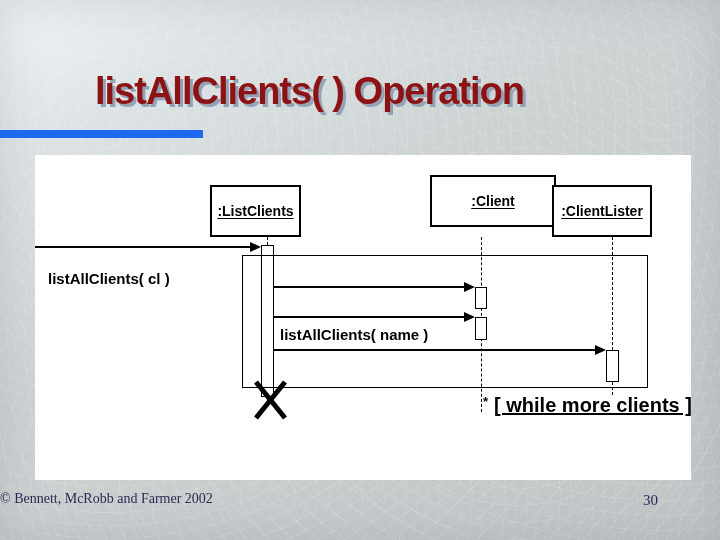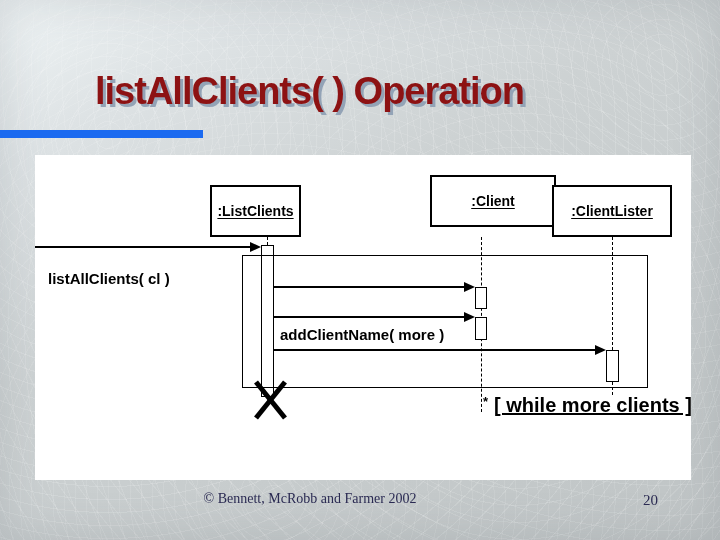--- a/index.html
+++ b/index.html
@@ -41,21 +41,21 @@
     position:absolute;height:52px;
     border:2px solid #000;background:#fff;box-sizing:border-box;
     display:flex;align-items:center;justify-content:center;
   }
   .obj-label{
     font-size:14px;font-weight:700;color:#000;
     text-decoration:underline;text-underline-offset:2px;
   }
   .box-listclients{left:175px;top:30px;width:91px;}
   .box-client{left:395px;top:20px;width:126px;}
-  .box-clientlister{left:517px;top:30px;width:120px;}
+  .box-clientlister{left:517px;top:30px;width:100px;}
 
   
   .lifeline{position:absolute;width:0;border-left:1px dashed #000;}
   .ll-listclients{left:232px;top:82px;height:8px;}
   .ll-client{left:446px;top:82px;height:175px;}
   .ll-clientlister{left:577px;top:82px;height:158px;}
 
   
   .activation{position:absolute;background:#fff;border:1px solid #000;box-sizing:border-box;}
   .act-listclients{left:226px;top:90px;width:13px;height:152px;}
@@ -103,21 +103,21 @@
     position:absolute;left:448px;top:240px;
     display:flex;align-items:flex-start;gap:6px;
     color:#000;white-space:nowrap;
   }
   .iter-star{font-size:13px;font-weight:700;line-height:14px;}
   .iter-cond{font-size:20px;font-weight:700;line-height:20px;text-decoration:underline;}
 
   
   .footer-credit{
     position:absolute;left:0;top:491px;width:620px;
-    text-align:center;
+    text-align:left;
     font-family:"Liberation Serif",serif;
     font-size:14px;color:#2a2a52;
   }
   .page-number{
     position:absolute;left:643px;top:492px;
     font-family:"Liberation Serif",serif;
     font-size:15px;color:#2a2a52;
   }
 </style>
 </head>
@@ -154,32 +154,32 @@
     <div class="msg-label lbl-incoming">listAllClients( cl )</div>
     <div class="msg-line line-incoming"></div>
     <div class="arrowhead ah-incoming"></div>
 
     <div class="msg-line line-m1"></div>
     <div class="arrowhead ah-m1"></div>
 
     <div class="msg-line line-m2"></div>
     <div class="arrowhead ah-m2"></div>
 
-    <div class="msg-label lbl-m3">addClientName( more )</div>
+    <div class="msg-label lbl-m3">listAllClients( name )</div>
     <div class="msg-line line-m3"></div>
     <div class="arrowhead ah-m3"></div>
 
     <svg class="destroy" width="46" height="46">
       <line x1="9" y1="5" x2="38" y2="41" stroke="#000" stroke-width="5"></line>
       <line x1="38" y1="5" x2="9" y2="41" stroke="#000" stroke-width="5"></line>
     </svg>
 
     <div class="iter-note">
       <span class="iter-star">*</span>
       <span class="iter-cond">[ while more clients ]</span>
     </div>
 
   </div>
 
   <div class="footer-credit">© Bennett, McRobb and Farmer 2002</div>
-  <div class="page-number">20</div>
+  <div class="page-number">30</div>
 
 </div>
 
 </body></html>

